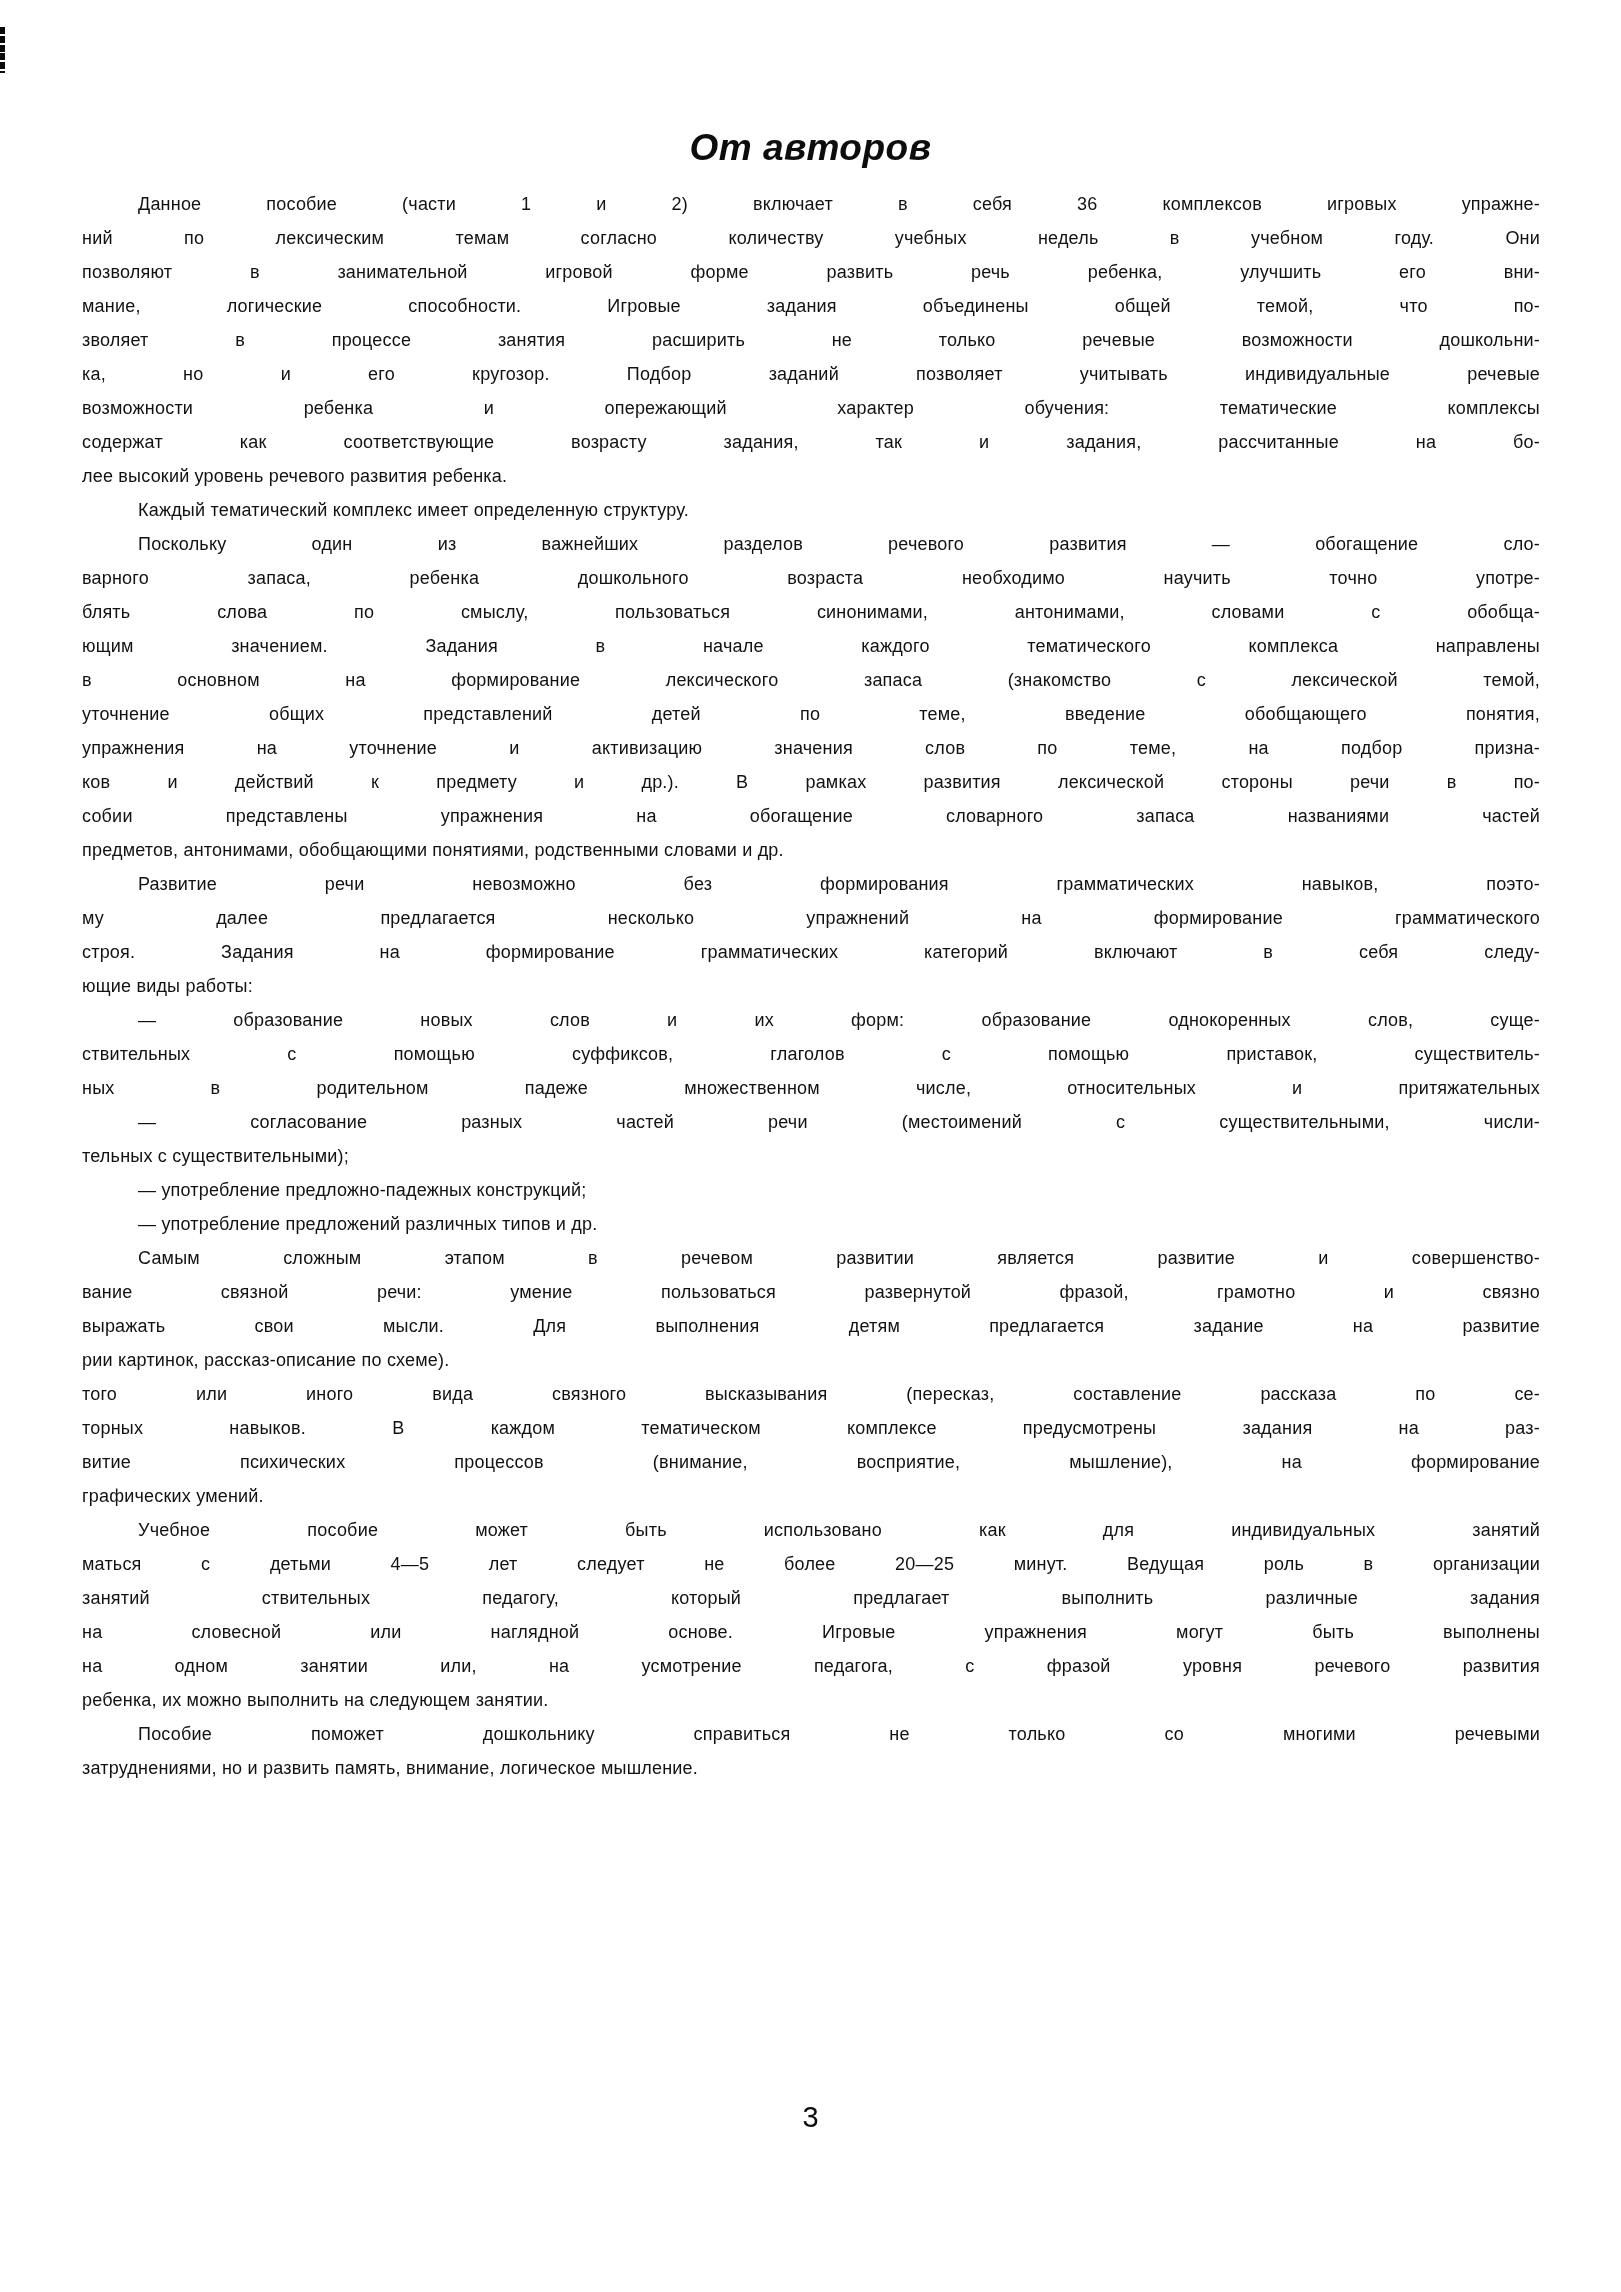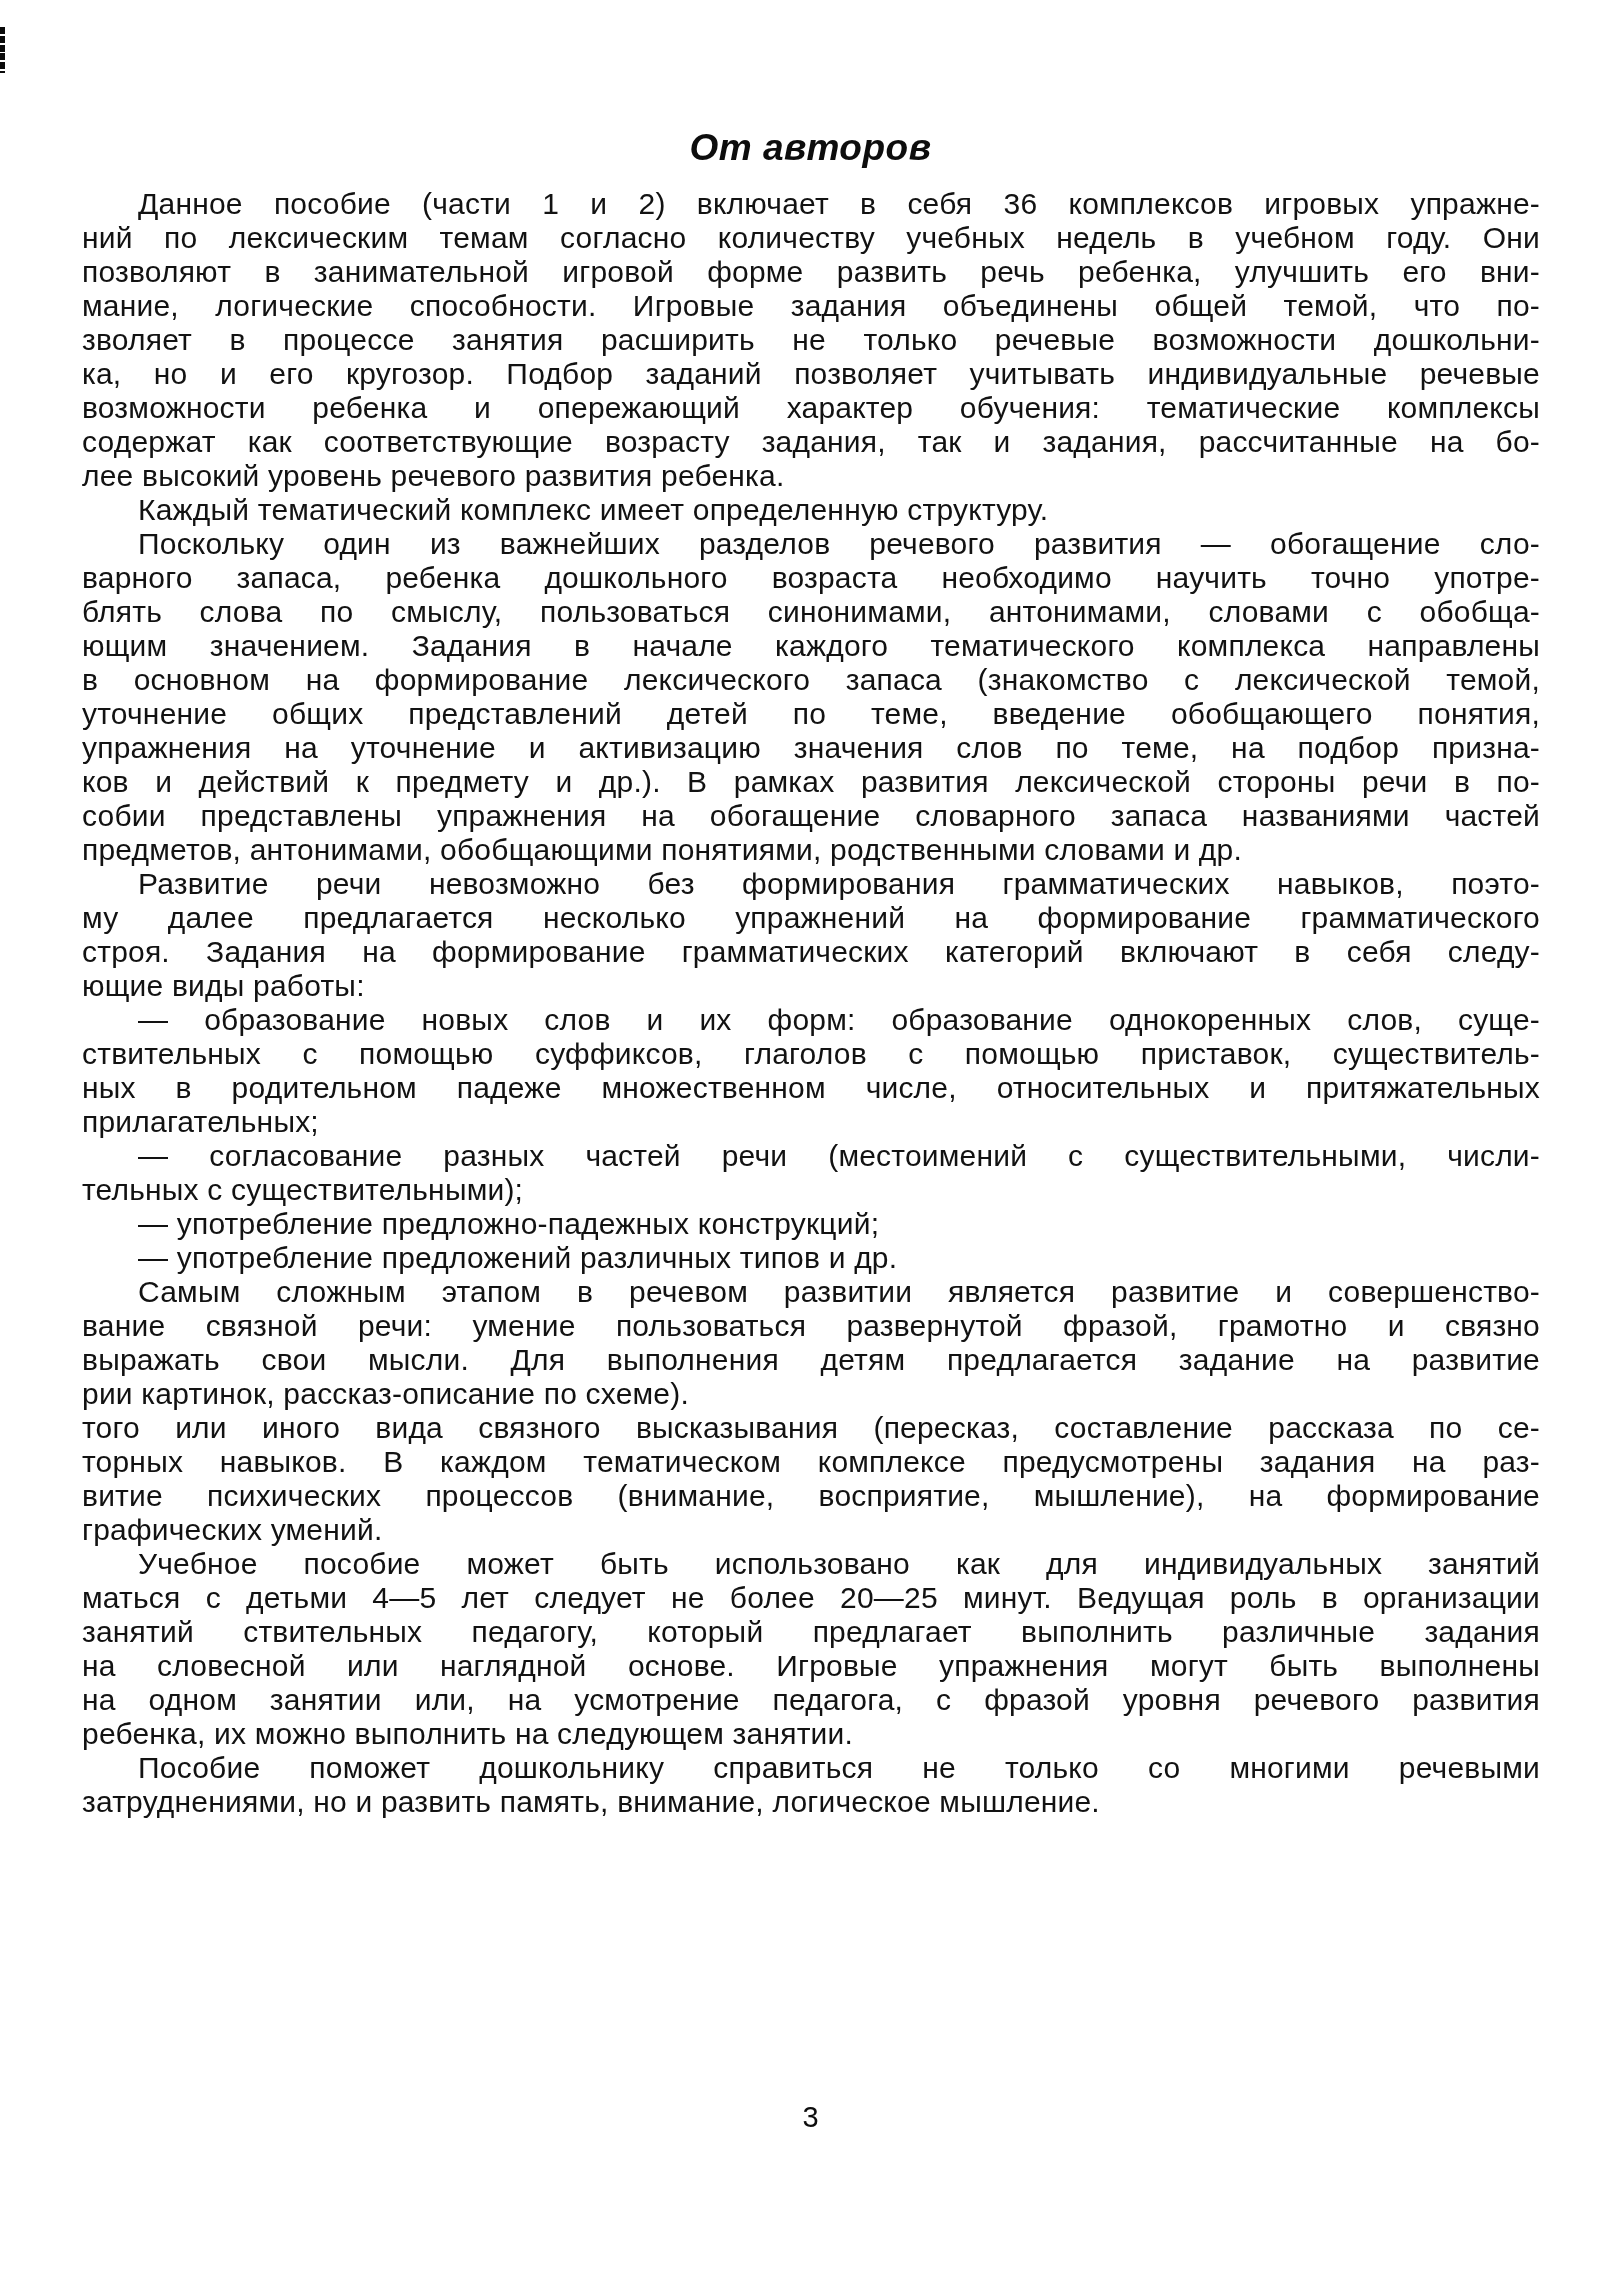--- a/index.html
+++ b/index.html
@@ -39,21 +39,21 @@
     font-weight: bold;
     font-style: italic;
     letter-spacing: 0.5px;
     color: #0d0d0d;
   }
   .text-block {
     position: absolute;
     top: 160px;
     left: 82px;
     width: 1458px;
-    font-size: 30px;
+    font-size: 18px;
     line-height: 34px;
     letter-spacing: 0.2px;
   }
   .para { margin: 0; padding: 0; }
   .line {
     text-align: justify;
     text-align-last: justify;
     height: 34px;
     overflow: hidden;
     white-space: normal;
@@ -106,21 +106,20 @@
       <div class="para">
         <div class="line first">Развитие речи невозможно без формирования грамматических навыков, поэто-</div>
         <div class="line">му далее предлагается несколько упражнений на формирование грамматического</div>
         <div class="line">строя. Задания на формирование грамматических категорий включают в себя следу-</div>
         <div class="line last">ющие виды работы:</div>
       </div>
       <div class="para">
         <div class="line first">— образование новых слов и их форм: образование однокоренных слов, суще-</div>
         <div class="line">ствительных с помощью суффиксов, глаголов с помощью приставок, существитель-</div>
         <div class="line">ных в родительном падеже множественном числе, относительных и притяжательных</div>
-        <div class="line last">прилагательных;</div>
       </div>
       <div class="para">
         <div class="line first">— согласование разных частей речи (местоимений с существительными, числи-</div>
         <div class="line last">тельных с существительными);</div>
       </div>
       <div class="para">
         <div class="line first last">— употребление предложно-падежных конструкций;</div>
       </div>
       <div class="para">
         <div class="line first last">— употребление предложений различных типов и др.</div>

